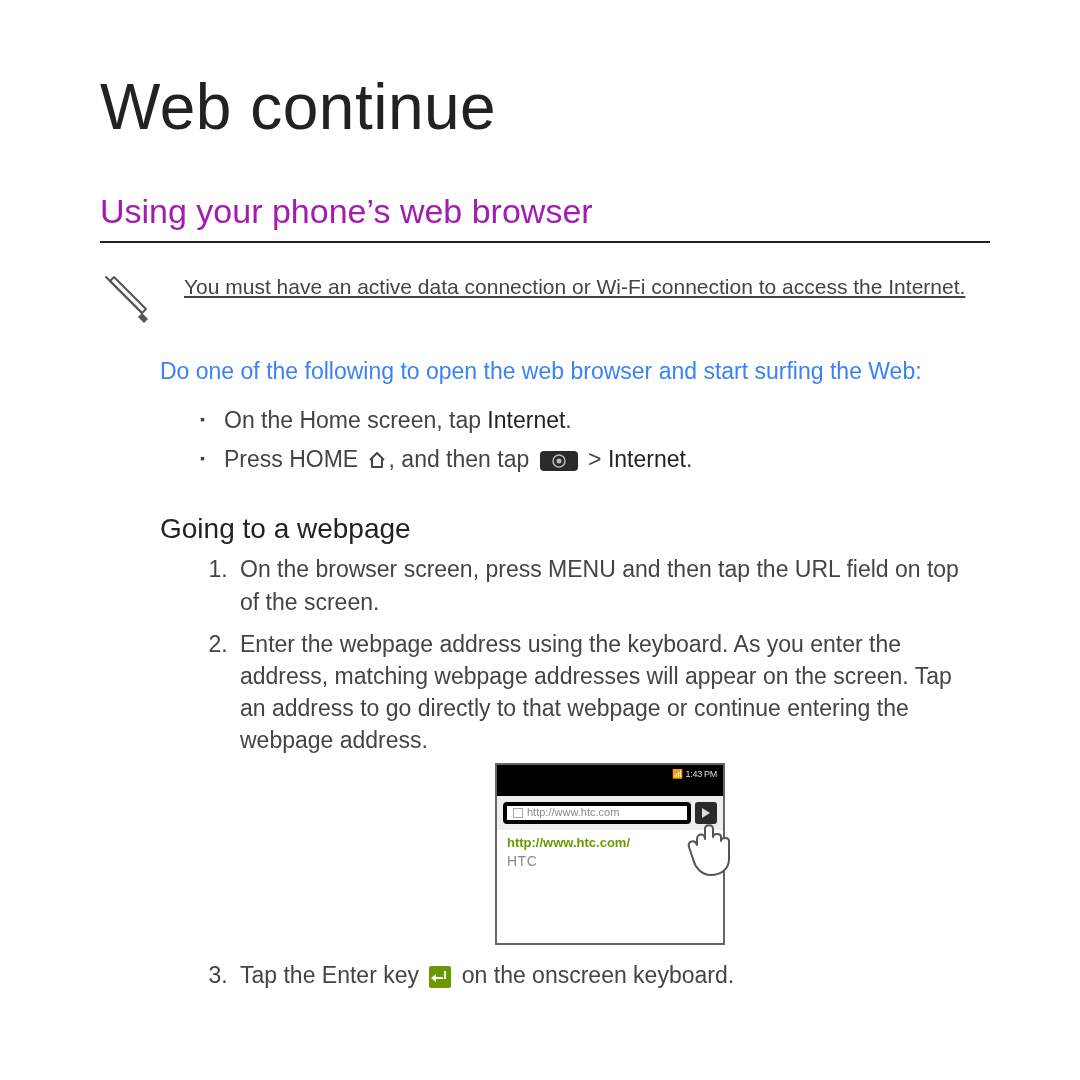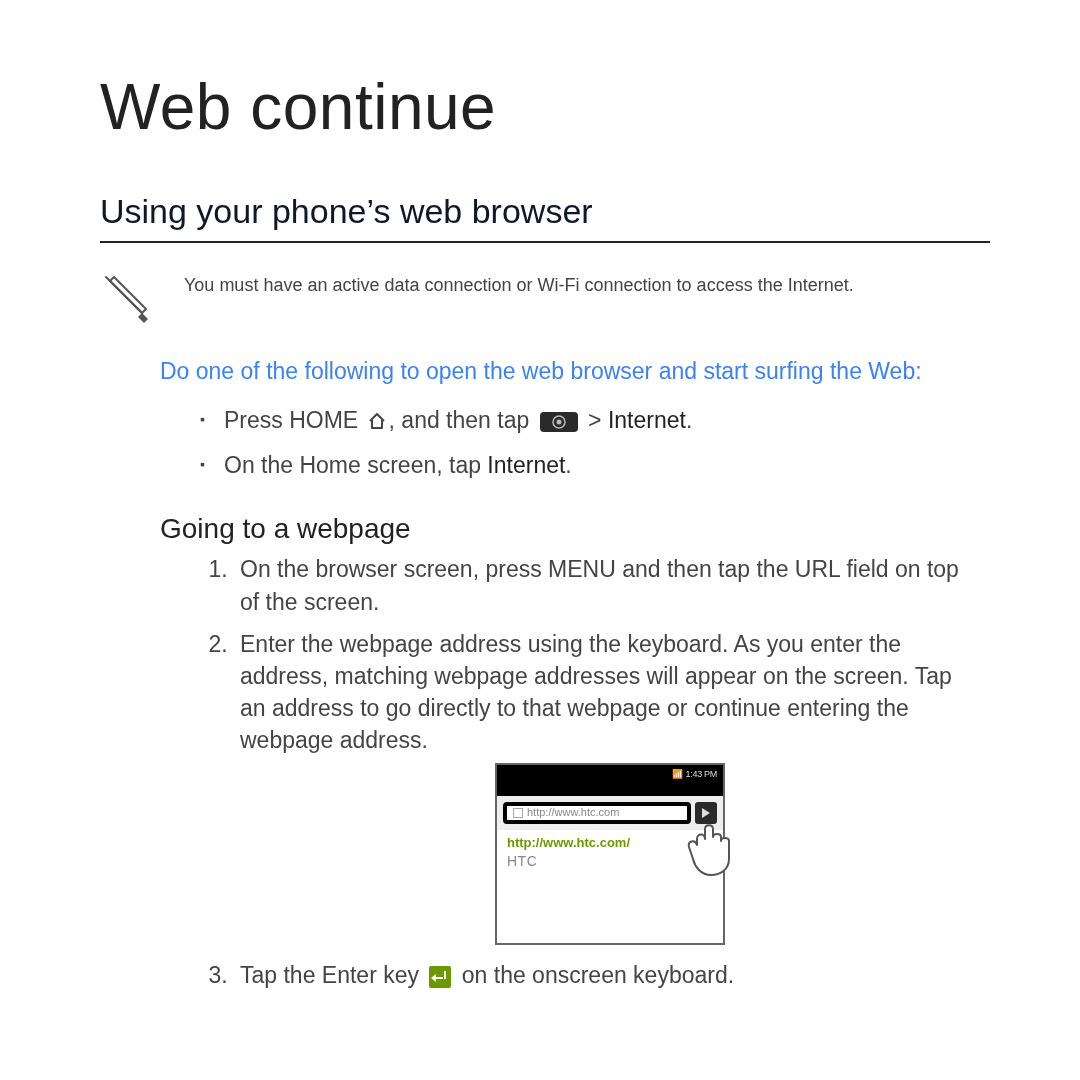--- a/index.html
+++ b/index.html
@@ -1,21 +1,21 @@
 <!DOCTYPE html>
 <html><head>
 <meta charset="utf-8">
 <style>
   * { box-sizing: border-box; margin: 0; padding: 0; }
   html, body { width: 1080px; height: 1080px; background: #fff; font-family: "Helvetica Neue", Helvetica, Arial, sans-serif; color: #333; }
   .page { padding: 70px 90px 40px 100px; }
   h1.title { font-size: 64px; font-weight: 300; letter-spacing: 0.5px; color: #222; margin-bottom: 48px; }
-  h2.section { font-size: 34px; font-weight: 300; color: #0f172a; padding-bottom: 10px; border-bottom: 2px solid #222; margin-bottom: 30px; }
+  h2.section { font-size: 34px; font-weight: 300; color: #a21caf; padding-bottom: 10px; border-bottom: 2px solid #222; margin-bottom: 30px; }
   .note-row { display: flex; align-items: flex-start; gap: 28px; margin-bottom: 22px; }
-  .note-text { font-size: 18px; font-weight: 300; color: #444; line-height: 1.35; flex: 1; }
+  .note-text { font-size: 21px; font-weight: 300; color: #444; line-height: 1.35; flex: 1; text-decoration: underline; }
   .body-text { font-size: 23px; font-weight: 300; color: #3b82f6; line-height: 1.4; margin-left: 60px; margin-right: 10px; margin-bottom: 14px; }
   ul.sq { list-style: none; margin-left: 100px; margin-bottom: 28px; }
   ul.sq li { font-size: 23px; font-weight: 300; color: #444; line-height: 1.7; position: relative; padding-left: 24px; }
   ul.sq li::before { content: "▪"; position: absolute; left: 0; top: 0; font-size: 14px; line-height: 2.6; color: #444; }
   .bold-span { font-weight: 500; color: #222; }
   h3.sub { font-size: 28px; font-weight: 300; color: #222; margin-left: 60px; margin-bottom: 8px; }
   ol.steps { margin-left: 134px; margin-right: 10px; }
   ol.steps li { font-size: 23px; font-weight: 300; color: #444; line-height: 1.4; margin-bottom: 10px; padding-left: 6px; }
 
   
@@ -68,30 +68,30 @@
         </g>
       </svg>
     </div>
     <div class="note-text">You must have an active data connection or Wi-Fi connection to access the Internet.</div>
   </div>
 
   <p class="body-text">Do one of the following to open the web browser and start surfing the Web:</p>
 
   <ul class="sq">
     <li>
+      <span>On the Home screen, tap </span><span class="bold-span">Internet</span><span>.</span>
+    </li>
+    <li>
       <span>Press HOME </span><span class="home-icon"><svg width="20" height="20" viewBox="0 0 20 20">
             <path d="M3 10 L10 3 L17 10 M5 9 V17 H15 V9" fill="none" stroke="#444" stroke-width="2" stroke-linejoin="round"></path>
           </svg></span><span>, and then tap </span><span class="cam-icon"><svg width="38" height="24" viewBox="0 0 38 24">
             <rect x="0" y="2" width="38" height="20" rx="4" fill="#2a2a2a"></rect>
             <circle cx="19" cy="12" r="6" fill="none" stroke="#bbb" stroke-width="1.5"></circle>
             <circle cx="19" cy="12" r="2.5" fill="#bbb"></circle>
           </svg></span><span class="chev"> &gt; </span><span class="bold-span">Internet</span><span>.</span>
-    </li>
-    <li>
-      <span>On the Home screen, tap </span><span class="bold-span">Internet</span><span>.</span>
     </li>
   </ul>
 
   <h3 class="sub">Going to a webpage</h3>
 
   <ol class="steps">
     <li>On the browser screen, press MENU and then tap the URL field on top of the screen.</li>
     <li>
       <span>Enter the webpage address using the keyboard. As you enter the address, matching webpage addresses will appear on the screen. Tap an address to go directly to that webpage or continue entering the webpage address.</span>
       <div class="shot">

